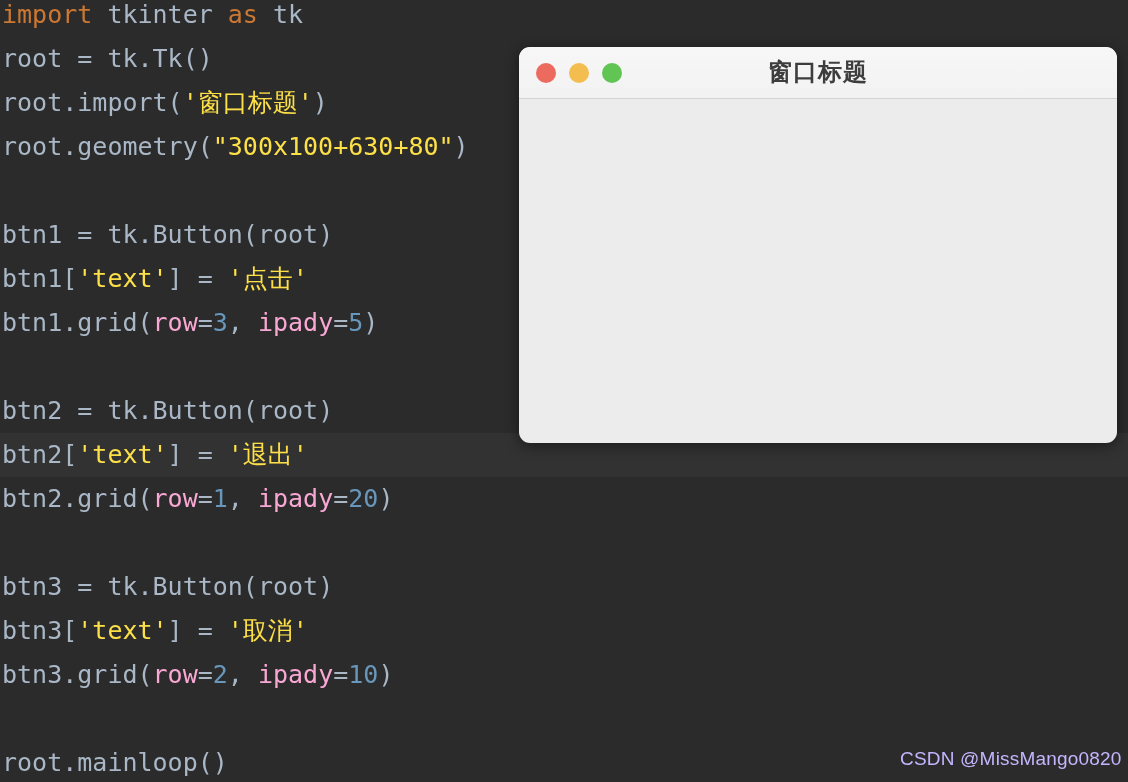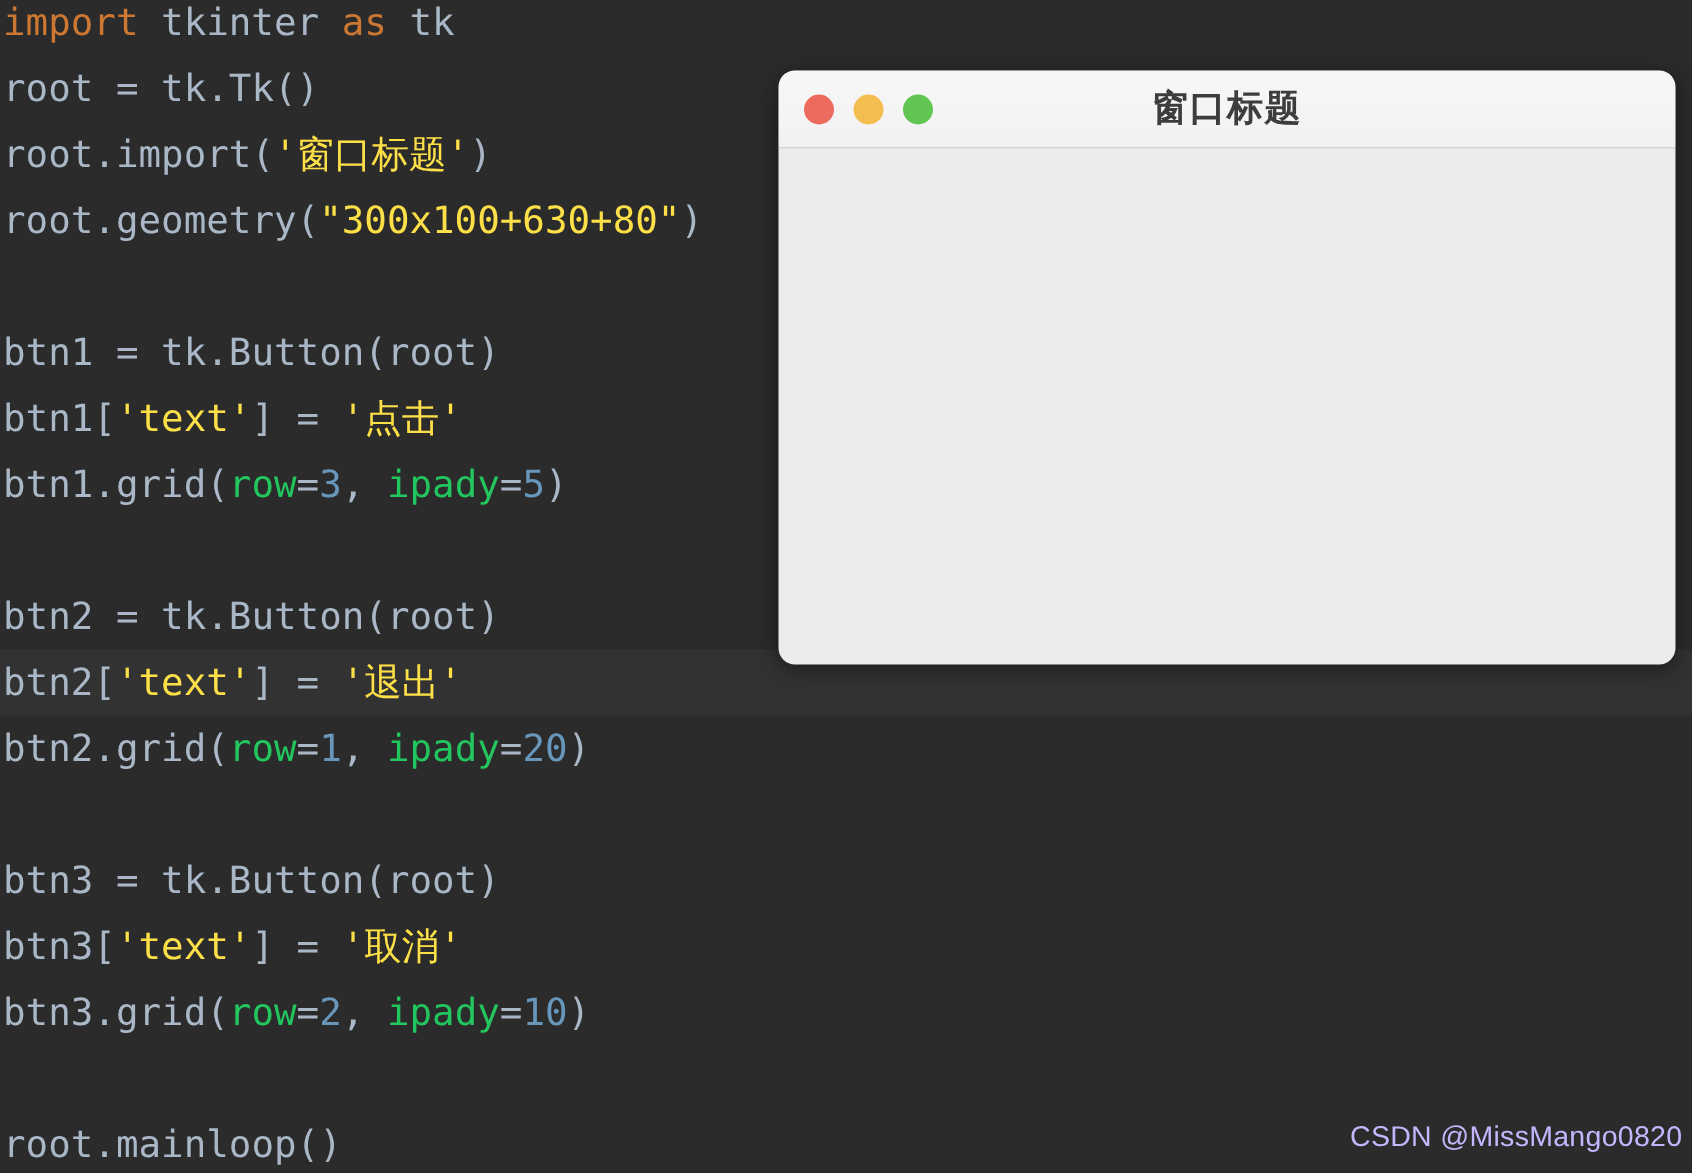--- a/index.html
+++ b/index.html
@@ -41,21 +41,21 @@
     padding-left: 2px;
   }
   .code-line.highlighted {
     background: #323232;
   }
 
   
   .tok-kw      { color: #cc7832; }
   .tok-str     { color: #fde047; }
   .tok-num     { color: #6897bb; }
-  .tok-param   { color: #22c55e; }
+  .tok-param   { color: #f9a8d4; }
   .tok-plain   { color: #a9b7c6; }
 
   
   #watermark {
     position: absolute;
     left: 900px;
     top: 748px;
     font-family: "Liberation Sans", "DejaVu Sans", sans-serif;
     font-size: 19px;
     color: #c4b5fd;

